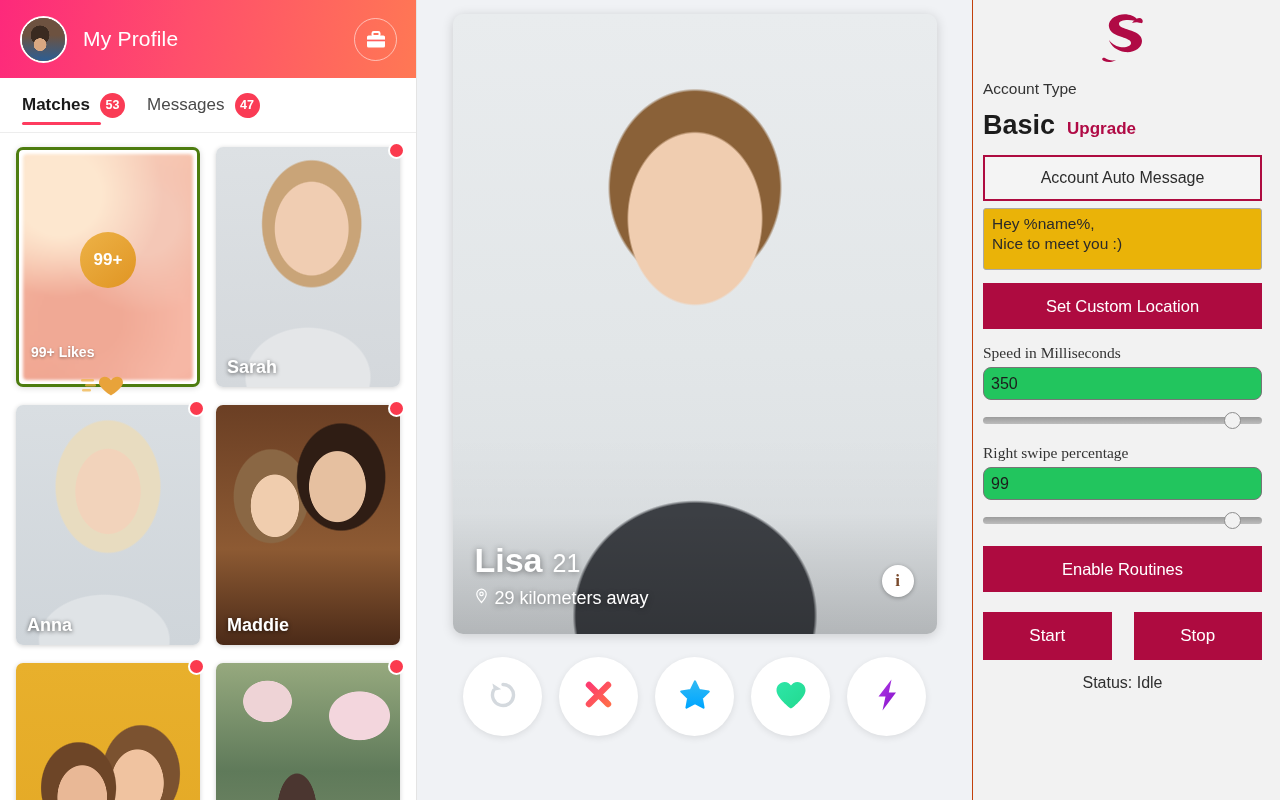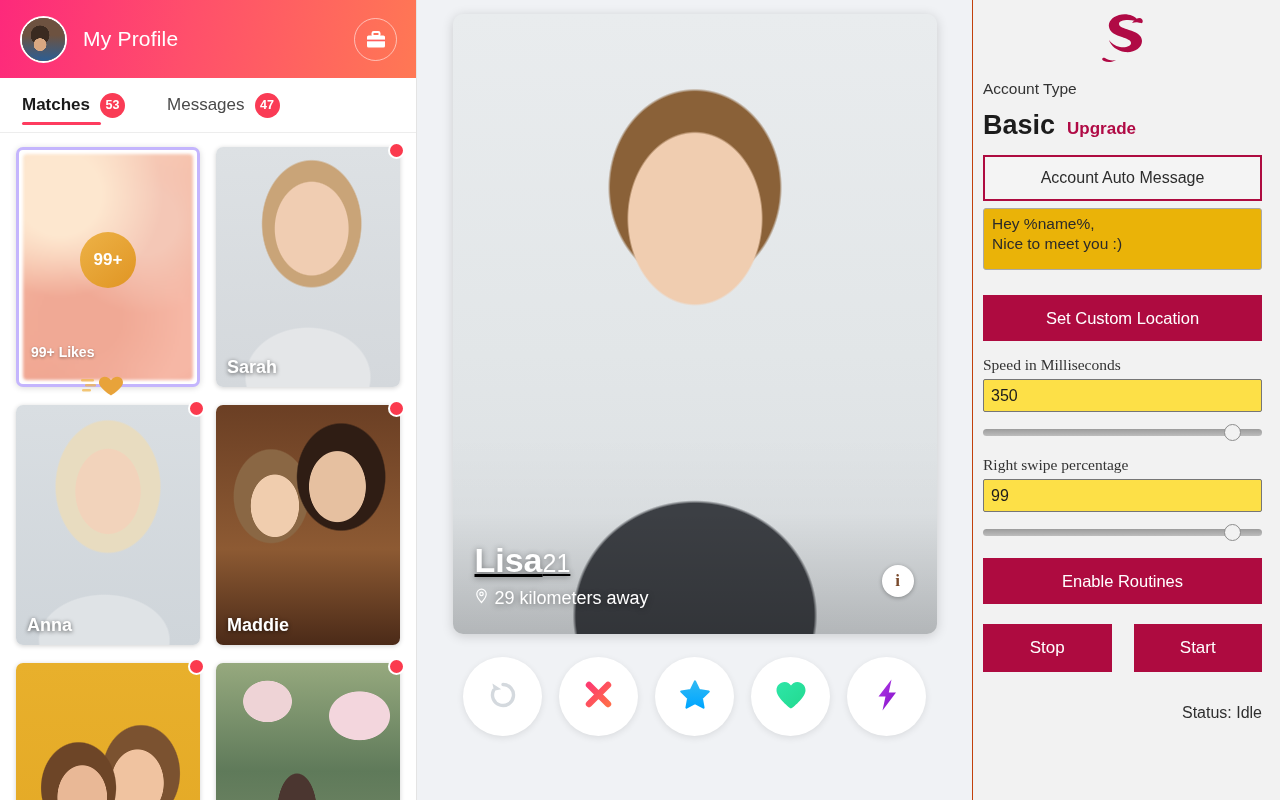--- a/index.html
+++ b/index.html
@@ -50,21 +50,21 @@
     position: absolute; right: 19px; top: 18px;
     width: 43px; height: 43px; border-radius: 50%;
     border: 1.6px solid rgba(255,255,255,.55);
     display: flex; align-items: center; justify-content: center;
     cursor: pointer;
   }
   .toolbox-btn svg { display: block; }
 
   .tabs {
     height: 55px; display: flex; align-items: center;
-    padding-left: 22px; gap: 42px;
+    padding-left: 22px; gap: 22px;
     border-bottom: 1px solid #ededed;
     background: #fff;
   }
   .tab { display: flex; align-items: center; gap: 10px; position: relative; height: 55px; cursor: pointer; }
   .tab-label { font-size: 17px; color: #4a4a4a; font-weight: 400; }
   .tab.active .tab-label { color: #1a1a1a; font-weight: 600; }
   .tab.active::after {
     content: ""; position: absolute; left: 0; right: 24px; bottom: 8px;
     height: 3px; background: #fe3c5f; border-radius: 2px;
   }
@@ -93,21 +93,21 @@
     color: #fff; font-size: 18px; font-weight: 700;
     text-shadow: 0 1px 4px rgba(0,0,0,.6); z-index: 4;
   }
   .tile-dot {
     position: absolute; right: -5px; top: -5px;
     width: 17px; height: 17px; border-radius: 50%;
     background: #fb3a4e; border: 2px solid #fff; z-index: 6;
   }
   
   .tile.likes .tile-inner {
-    border: 3px solid #c4b5fd; padding: 3px; background: #fff;
+    border: 3px solid #4d7c0f; padding: 3px; background: #fff;
     box-shadow: 0 1px 6px rgba(0,0,0,.15);
     text-align: center;
   }
   .likes-bg {
     position: absolute; inset: 4px; border-radius: 4px;
     background:
       radial-gradient(circle at 22% 18%, #fde7cf 0 18%, transparent 45%),
       radial-gradient(circle at 72% 30%, #f4c7b6 0 16%, transparent 46%),
       radial-gradient(circle at 35% 72%, #f0a995 0 20%, transparent 52%),
       radial-gradient(circle at 82% 80%, #f6b7a5 0 18%, transparent 50%),
@@ -190,21 +190,21 @@
       radial-gradient(ellipse 92px 118px at 50% 33%, #f0cdb0 0 72%, transparent 74%),
       radial-gradient(ellipse 132px 150px at 50% 28%, #8a6138 0 64%, transparent 66%),
       radial-gradient(ellipse 170px 160px at 50% 97%, #3d4045 0 70%, transparent 72%),
       linear-gradient(180deg, #e9ecee 0%, #e2e6e8 55%, #dadee1 100%);
   }
   .lisa-shade {
     position: absolute; left:0; right:0; bottom:0; height: 200px;
     background: linear-gradient(180deg, rgba(0,0,0,0) 0%, rgba(0,0,0,.02) 40%, rgba(0,0,0,.18) 100%);
   }
   .lisa-info { position: absolute; left: 22px; bottom: 25px; z-index: 5; }
-  .lisa-name-row { display: flex; align-items: baseline; gap: 0; text-decoration: underline; }
+  .lisa-name-row { display: flex; align-items: baseline; gap: 10px; }
   .lisa-name { color:#fff; font-size: 34px; font-weight: 700; text-shadow: 0 1px 6px rgba(0,0,0,.45); }
   .lisa-age  { color:#fff; font-size: 25px; font-weight: 400; text-shadow: 0 1px 6px rgba(0,0,0,.45); }
   .lisa-dist { display:flex; align-items:center; gap: 7px; margin-top: 8px;
                color:#fff; font-size: 18px; text-shadow: 0 1px 6px rgba(0,0,0,.45); }
   .info-btn {
     position: absolute; right: 23px; bottom: 37px; z-index: 6;
     width: 32px; height: 32px; border-radius: 50%;
     background: #fff; display:flex; align-items:center; justify-content:center;
     box-shadow: 0 1px 4px rgba(0,0,0,.3); cursor: pointer;
     color:#7a4a2c; font-size: 17px; font-weight: 700; font-family: "Liberation Serif", serif;
@@ -237,29 +237,29 @@
     cursor: pointer; display:flex; align-items:center; justify-content:center;
   }
   .msg-area {
     width: 100%; height: 62px; margin-top: 7px; resize: none;
     background: #eab308; border: 1px solid #a9a9a9; border-radius: 3px;
     font-size: 15.5px; color: #2a2a2a; padding: 5px 8px; line-height: 1.32;
     font-family: "Liberation Sans", sans-serif;
   }
   .link-edit { display:block; margin-top: 8px; font-size: 16px; color: #b00a45; cursor: pointer; }
   .btn-solid {
-    width: 100%; height: 46px; margin-top: 21px;
+    width: 100%; height: 46px; margin-top: 9px;
     background: #ae0b40; border: none; color: #ffffff; font-size: 16.5px;
     font-family: "Liberation Sans", sans-serif; cursor: pointer;
     display:flex; align-items:center; justify-content:center;
   }
   .field-label { font-size: 15.5px; color: #333; margin-top: 15px; font-family: Liberation Serif, serif; }
   .txt-input {
     width: 100%; height: 33px; margin-top: 5px;
-    border: 1px solid #767676; background: #fde047; border-radius: 2px;
+    border: 1px solid #767676; background: #22c55e; border-radius: 8px;
     font-size: 16px; color: #1c1c1c; padding: 0 7px;
     font-family: "Liberation Sans", sans-serif;
   }
   .slider-row { margin-top: 11px; height: 18px; display:flex; align-items:center; }
   .slider {
     -webkit-appearance: none; appearance: none;
     width: 100%; height: 7px; border-radius: 4px;
     background: linear-gradient(180deg, #9c9c9c, #bdbdbd);
     outline: none; cursor: pointer;
   }
@@ -270,21 +270,21 @@
   }
   .slider::-moz-range-thumb {
     width: 17px; height: 17px; border-radius: 50%;
     background: #f2f2f2; border: 1.2px solid #8d8d8d; cursor: pointer;
   }
   .btn-pair { display:flex; gap: 22px; margin-top: 20px; }
   .btn-half {
     flex: 1; height: 48px; background: #ae0b40; border: none; color: #fff;
     font-size: 17px; font-family: "Liberation Sans", sans-serif; cursor: pointer;
   }
-  .status-line { text-align:right; font-size: 16px; color: #2f2f2f; margin-top: 32px; }
+  .status-line { text-align:center; font-size: 16px; color: #2f2f2f; margin-top: 14px; }
 </style>
 </head>
 <body>
 
 <div class="app">
 
   <div class="left-panel">
 
     <div class="profile-header">
       <div class="avatar">
@@ -504,21 +504,21 @@
 
     <div class="field-label">Right swipe percentage</div>
     <input class="txt-input" type="text" value="99" style="">
     <div class="slider-row">
       <input class="slider" type="range" min="0" max="100" value="92" style="">
     </div>
 
     <button class="btn-solid" style="margin-top:17px">Enable Routines</button>
 
     <div class="btn-pair">
+      <button class="btn-half">Start</button>
       <button class="btn-half">Stop</button>
-      <button class="btn-half">Start</button>
     </div>
 
     <div class="status-line">Status: Idle</div>
 
   </div>
 
 </div>
 
 </body></html>

